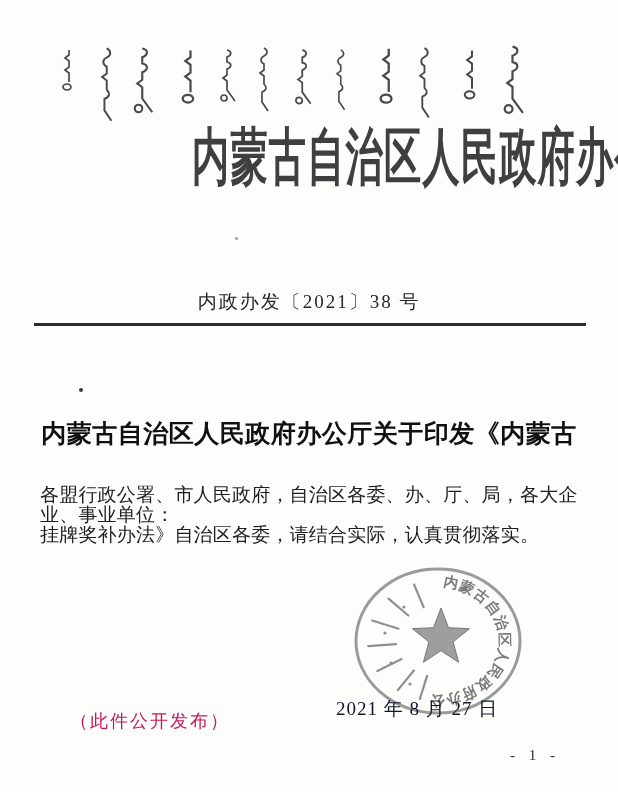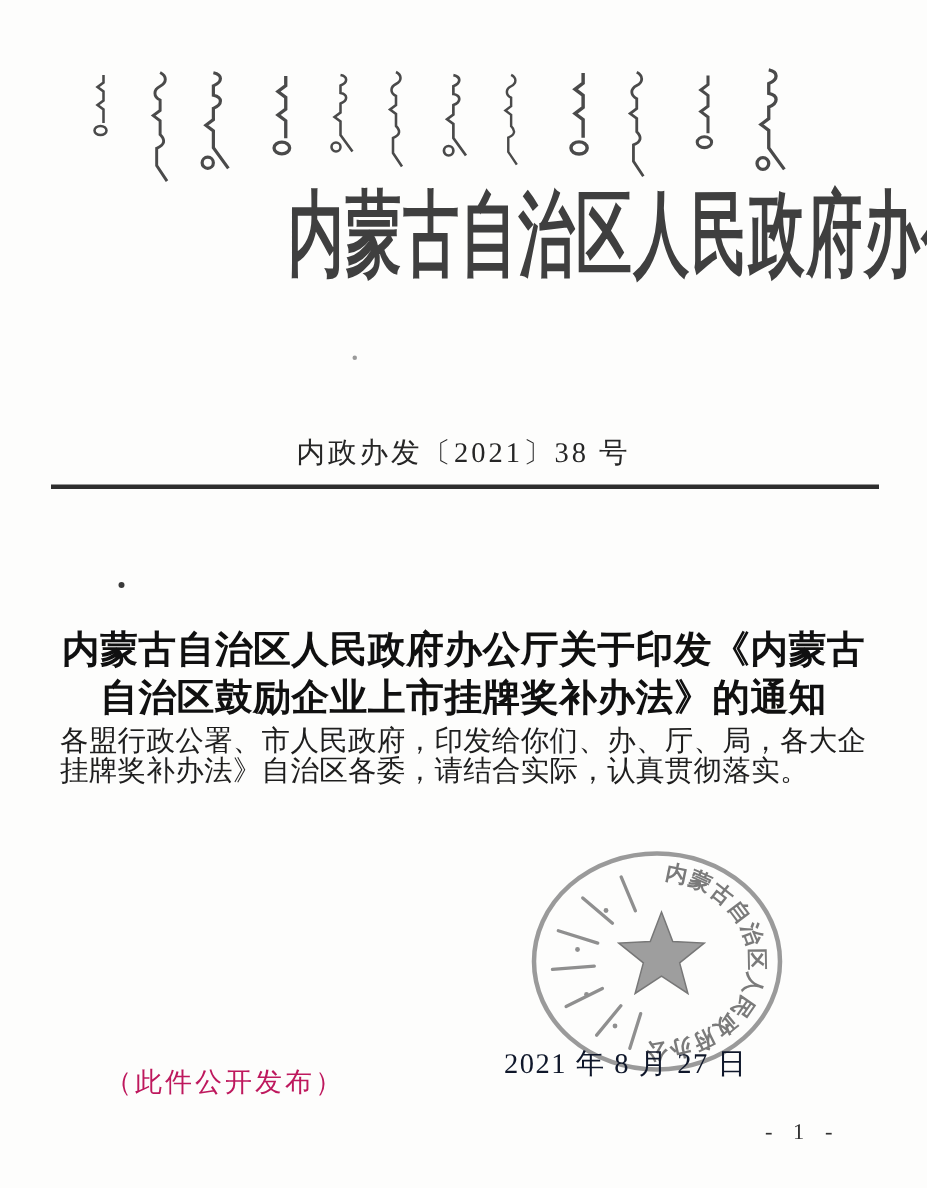--- a/index.html
+++ b/index.html
@@ -79,25 +79,25 @@
 <div class="abs agency-header">
   <span>内蒙古自治区人民政府办公厅文件</span>
 </div>
 
 <div class="abs doc-number">内政办发〔2021〕38 号</div>
 
 <div class="abs rule"></div>
 
 <div class="abs doc-title">
   <div>内蒙古自治区人民政府办公厅关于印发《内蒙古</div>
-  <div>自治区鼓励企业上市挂牌奖补办法》的通知</div>
 </div>
 
 <div class="abs body-text">
-  <div class="body-line">各盟行政公署、市人民政府，印发给你们、办、厅、局，各大企</div>
+  <div class="body-line">各盟行政公署、市人民政府，自治区各委、办、厅、局，各大企</div>
+  <div class="body-line">业、事业单位：</div>
   <div class="body-line">挂牌奖补办法》自治区各委，请结合实际，认真贯彻落实。</div>
 </div>
 
 <svg class="abs seal-svg" viewBox="330 550 220 200" aria-hidden="true">
   <ellipse class="seal-ring" cx="438" cy="641" rx="82" ry="72"></ellipse>
   <polygon class="seal-star" points="441,608 448.5,627.7 469.5,628.7 453.1,641.9 458.6,662.3 441,650.7 423.4,662.3 428.9,641.9 412.5,628.7 433.5,627.7"></polygon>
   <path id="sealArc" d="M440 586 A 64 55 0 1 1 431 696" fill="none" stroke="none"></path>
   <text class="seal-arc-text">
     <textPath href="#sealArc" startOffset="3">内蒙古自治区人民政府办公厅</textPath>
   </text>

